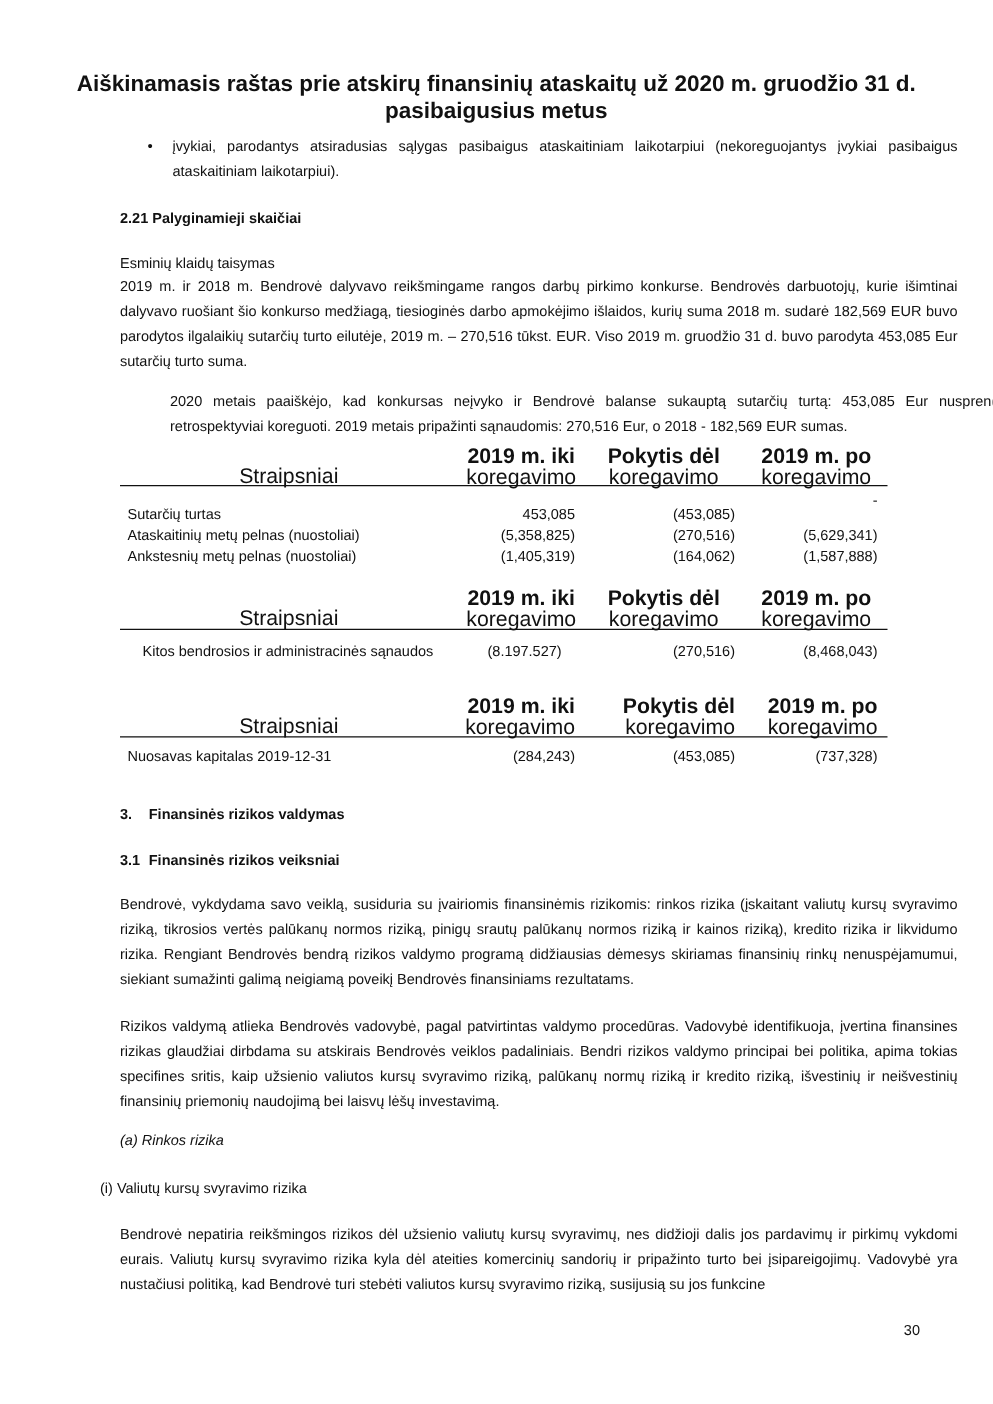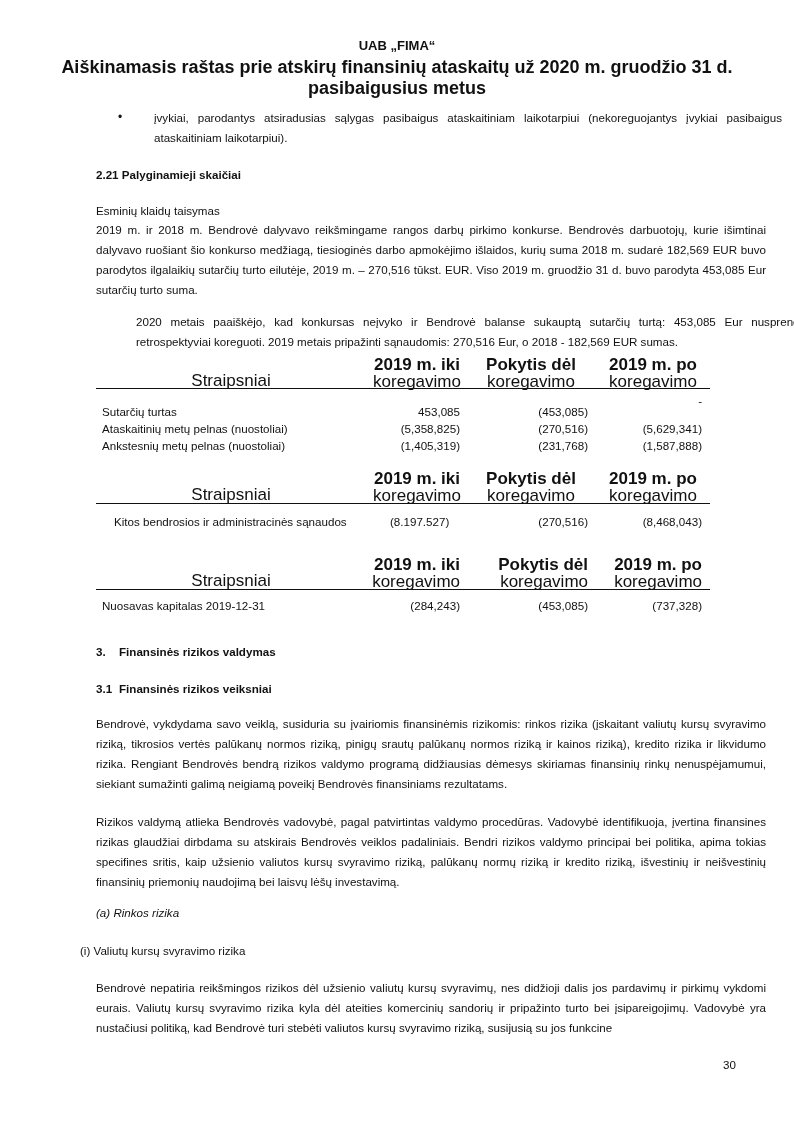--- a/index.html
+++ b/index.html
@@ -5,35 +5,34 @@
   html, body { margin: 0; padding: 0; background: #ffffff; }
   body { width: 794px; height: 1123px; position: relative; overflow: hidden;
          font-family: "Liberation Sans", sans-serif; color: #111; font-size: 11.6px; }
   .page { position: absolute; left: 0; top: 0; width: 794px; height: 1123px; }
   .hdr { position: absolute; left: 0; width: 794px; text-align: center; }
   .hdr1 { top: 38px; font-size: 13px; font-weight: bold; }
   .hdr2 { top: 57px; font-size: 18px; font-weight: bold; }
   .hdr3 { top: 75px; font-size: 11.5px; }
   .abs { position: absolute; }
   .bullet-dot { left: 118px; top: 110px; font-size: 12px; }
-  .bullet-text { left: 154px; top: 108px; width: 628px; line-height: 20px; text-align: justify; }
+  .bullet-text { left: 138px; top: 108px; width: 628px; line-height: 20px; text-align: justify; }
   .h-bold { font-weight: bold; }
   .para { left: 96px; width: 670px; line-height: 20px; text-align: justify; }
   .line { position: absolute; height: 1px; background: #111; }
   .tbl-head { font-size: 17px; line-height: 17px; text-align: center; }
   .num { text-align: right; }
   .italic { font-style: italic; }
   .pageno { right: 58px; top: 1058px; }
 </style>
 </head>
 <body>
 
 <div class="page">
 
-  <div class="hdr hdr1">UAB „FIMA“</div>
   <div class="hdr hdr2">Aiškinamasis raštas prie atskirų finansinių ataskaitų už 2020 m. gruodžio 31 d. pasibaigusius metus</div>
 
   <div class="abs bullet-dot">•</div>
   <div class="abs bullet-text">įvykiai, parodantys atsiradusias sąlygas pasibaigus ataskaitiniam laikotarpiui (nekoreguojantys įvykiai pasibaigus ataskaitiniam laikotarpiui).</div>
 
   <div class="abs h-bold" style="left:96px; top:168px;">2.21 Palyginamieji skaičiai</div>
   <div class="abs" style="left:96px; top:204px;">Esminių klaidų taisymas</div>
   <div class="abs para" style="top:220px;">2019 m. ir 2018 m. Bendrovė dalyvavo reikšmingame rangos darbų pirkimo konkurse. Bendrovės darbuotojų, kurie išimtinai dalyvavo ruošiant šio konkurso medžiagą, tiesioginės darbo apmokėjimo išlaidos, kurių suma 2018 m. sudarė 182,569 EUR buvo parodytos ilgalaikių sutarčių turto eilutėje, 2019 m. – 270,516 tūkst. EUR. Viso 2019 m. gruodžio 31 d. buvo parodyta 453,085 Eur sutarčių turto suma.</div>
   <div class="abs para" style="top:312px;margin-left:40px;">2020 metais paaiškėjo, kad konkursas neįvyko ir Bendrovė balanse sukauptą sutarčių turtą: 453,085 Eur nusprendė retrospektyviai koreguoti. 2019 metais pripažinti sąnaudomis: 270,516 Eur, o 2018 - 182,569 EUR sumas.</div>
 
@@ -57,21 +56,21 @@
   <div class="abs num" style="left:475px; width:113px; top:405px;">(453,085)</div>
   <div class="abs num" style="left:610px; width:92px; top:394px;">-</div>
 
   <div class="abs" style="left:102px; top:422px;">Ataskaitinių metų pelnas (nuostoliai)</div>
   <div class="abs num" style="left:370px; width:90px; top:422px;">(5,358,825)</div>
   <div class="abs num" style="left:475px; width:113px; top:422px;">(270,516)</div>
   <div class="abs num" style="left:610px; width:92px; top:422px;">(5,629,341)</div>
 
   <div class="abs" style="left:102px; top:439px;">Ankstesnių metų pelnas (nuostoliai)</div>
   <div class="abs num" style="left:370px; width:90px; top:439px;">(1,405,319)</div>
-  <div class="abs num" style="left:475px; width:113px; top:439px;">(231,768)</div>
+  <div class="abs num" style="left:475px; width:113px; top:439px;">(164,062)</div>
   <div class="abs num" style="left:610px; width:92px; top:439px;">(1,587,888)</div>
 
   <div class="abs tbl-head" style="left:96px; width:270px; top:486px;">Straipsniai</div>
   <div class="abs tbl-head" style="left:372px; width:90px; top:470px;">
     <div class="h-bold">2019 m. iki</div>
     <div>koregavimo</div>
   </div>
   <div class="abs tbl-head" style="left:486px; width:90px; top:470px;">
     <div class="h-bold">Pokytis dėl</div>
     <div>koregavimo</div>

